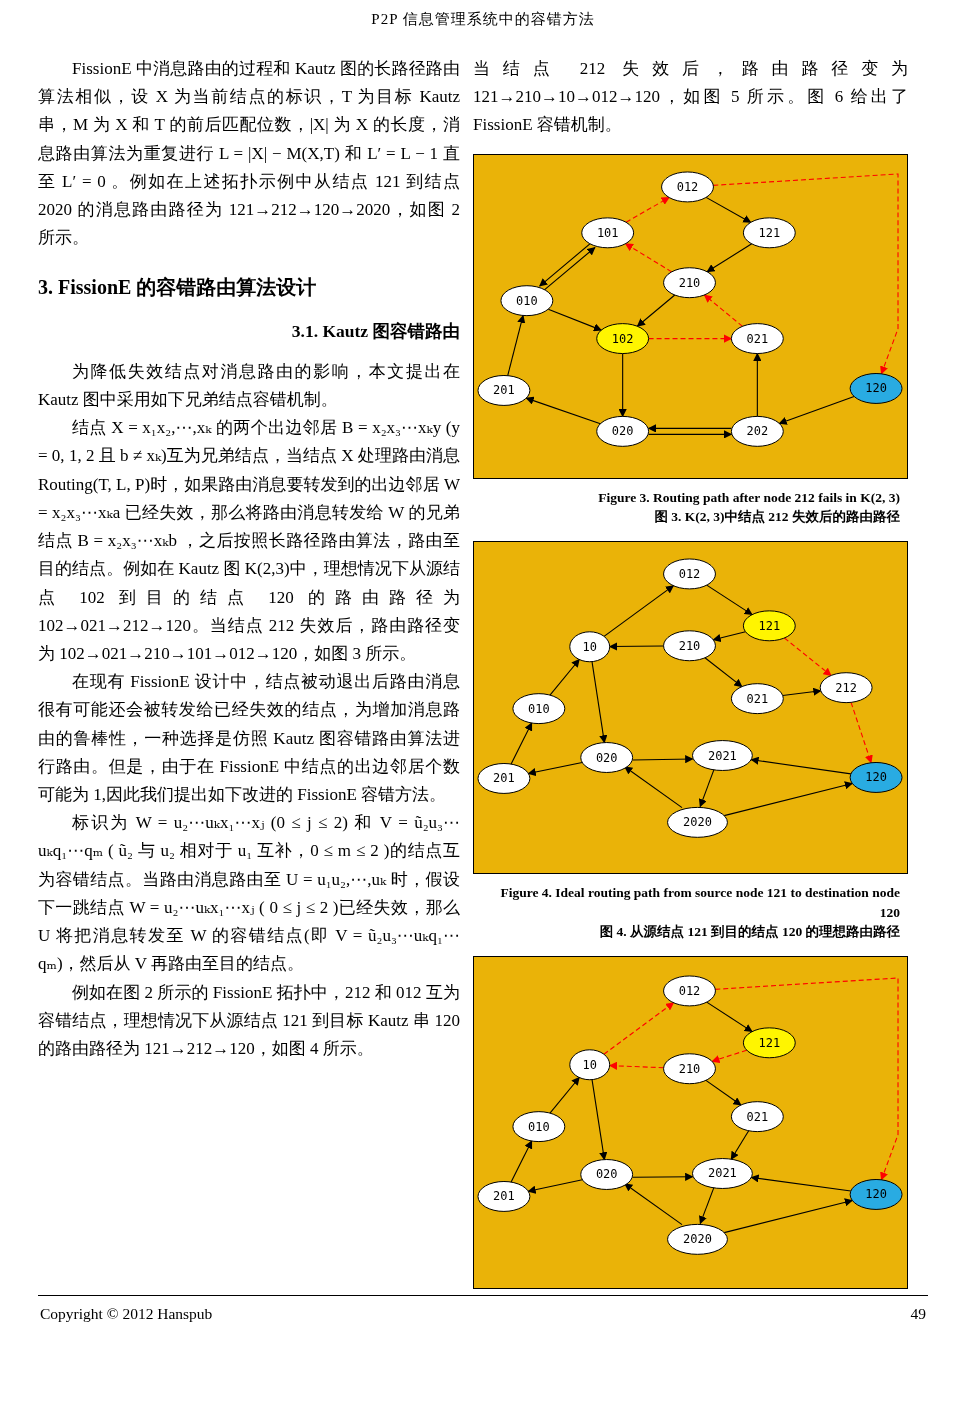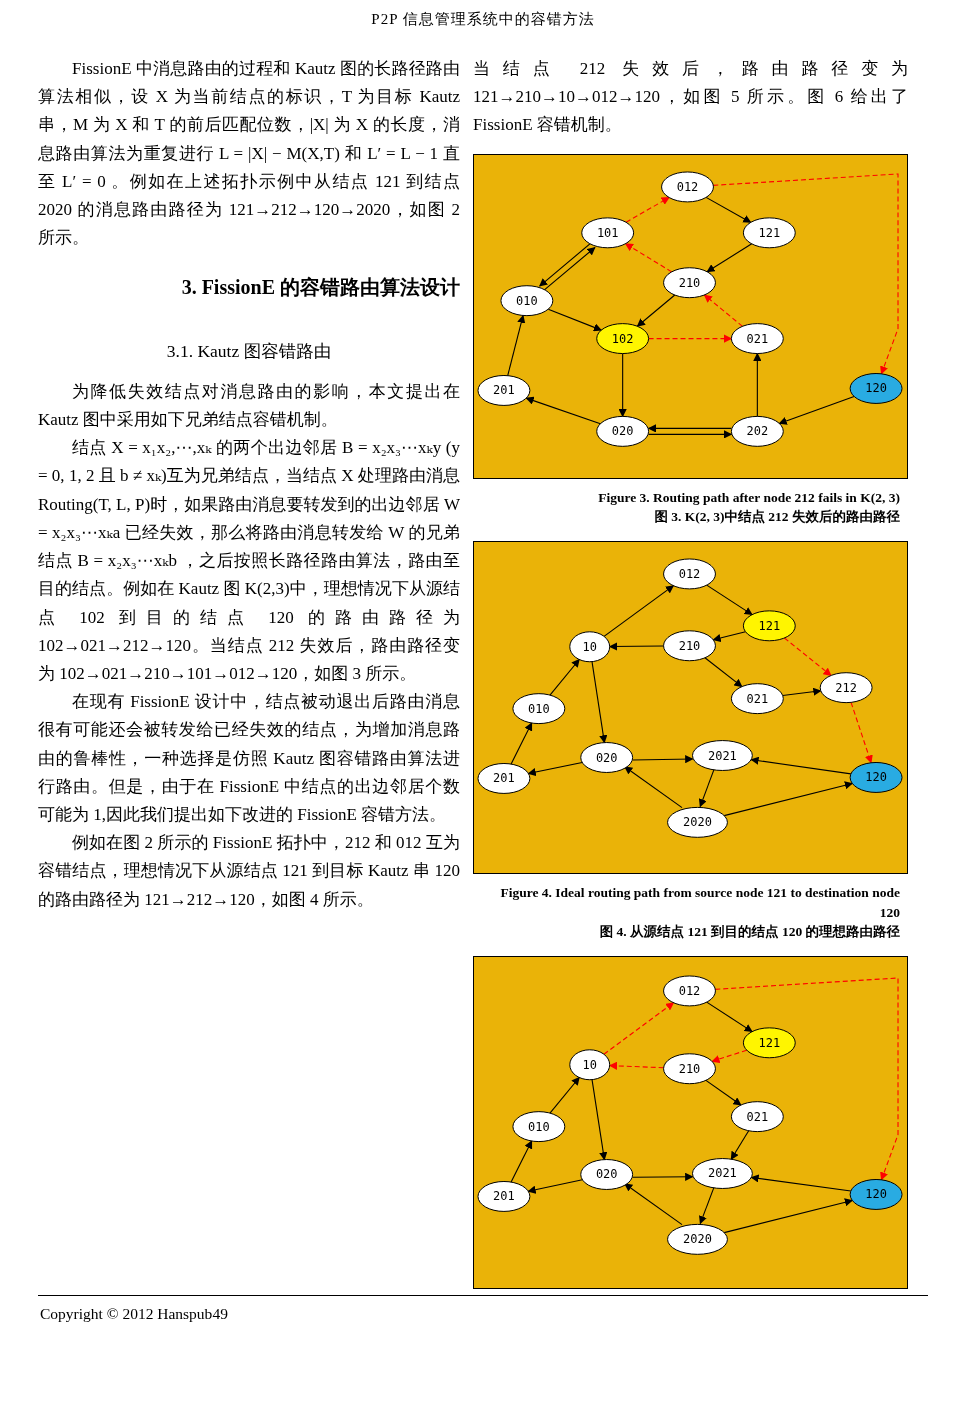--- a/index.html
+++ b/index.html
@@ -9,48 +9,49 @@
     font-family:"Liberation Serif","DejaVu Serif",serif;
     color:#000;
   }
   .page { width:964px; height:990px; padding:8px 36px 0 38px; display:flex; flex-direction:column; }
   .running-title { text-align:center; font-size:15px; letter-spacing:1px; padding-top:2px; margin-bottom:26px; }
   .columns { display:flex; gap:13px; flex:1 1 auto; }
   .col-left  { width:422px; flex:0 0 422px; font-size:17px; line-height:1.66; text-align:justify; }
   .col-right { width:435px; flex:0 0 435px; font-size:17px; line-height:1.66; text-align:justify; }
   p.body { text-indent:2em; }
   p.noindent { text-indent:0; }
-  h2.sec { font-size:20px; font-weight:bold; margin:18px 0 12px; text-align:right; }
-  h3.sub { font-size:17.5px; font-weight:normal; margin:33px 0 12px; text-align:center; }
+  h2.sec { font-size:20px; font-weight:bold; margin:18px 0 12px; text-align:left; }
+  h3.sub { font-size:17.5px; font-weight:bold; margin:13px 0 12px; text-align:right; }
   .figure { margin-top:14px; }
   .figbox { border:1px solid #000; background:#eab308; padding:6px 1px 4px; }
   .figbox svg { display:block; width:100%; height:auto; }
   .figcap { text-align:right; font-weight:bold; font-size:13.5px; line-height:1.45; margin:9px 8px 4px; }
   .figcap .zh { display:block; }
   .footer {
-    flex:0 0 auto; display:flex; justify-content:flex-start; align-items:center;
+    flex:0 0 auto; display:flex; justify-content:space-between; align-items:center;
     border-top:1px solid #000; margin-top:6px; padding:9px 2px 12px; font-size:15.5px;
   }
 </style>
 </head>
 <body>
 
 <div class="page">
 
   <div class="running-title">P2P 信息管理系统中的容错方法</div>
 
   <div class="columns">
 
     <div class="col-left">
       <p class="body">FissionE 中消息路由的过程和 Kautz 图的长路径路由算法相似，设 X 为当前结点的标识，T 为目标 Kautz 串，M 为 X 和 T 的前后匹配位数，|X| 为 X 的长度，消息路由算法为重复进行 L = |X| − M(X,T) 和 L′ = L − 1 直至 L′ = 0 。例如在上述拓扑示例中从结点 121 到结点 2020 的消息路由路径为 121→212→120→2020，如图 2 所示。</p>
       <h2 class="sec">3. FissionE 的容错路由算法设计</h2>
       <h3 class="sub">3.1. Kautz 图容错路由</h3>
       <p class="body">为降低失效结点对消息路由的影响，本文提出在 Kautz 图中采用如下兄弟结点容错机制。</p>
       <p class="body">结点 X = x₁x₂,⋯,xₖ 的两个出边邻居 B = x₂x₃⋯xₖy (y = 0, 1, 2 且 b ≠ xₖ)互为兄弟结点，当结点 X 处理路由消息 Routing(T, L, P)时，如果路由消息要转发到的出边邻居 W = x₂x₃⋯xₖa 已经失效，那么将路由消息转发给 W 的兄弟结点 B = x₂x₃⋯xₖb ，之后按照长路径路由算法，路由至目的结点。例如在 Kautz 图 K(2,3)中，理想情况下从源结点 102 到目的结点 120 的路由路径为 102→021→212→120。当结点 212 失效后，路由路径变为 102→021→210→101→012→120，如图 3 所示。</p>
       <p class="body">在现有 FissionE 设计中，结点被动退出后路由消息很有可能还会被转发给已经失效的结点，为增加消息路由的鲁棒性，一种选择是仿照 Kautz 图容错路由算法进行路由。但是，由于在 FissionE 中结点的出边邻居个数可能为 1,因此我们提出如下改进的 FissionE 容错方法。</p>
+      <p class="body">标识为 W = u₂⋯uₖx₁⋯xⱼ (0 ≤ j ≤ 2) 和 V = ũ₂u₃⋯uₖq₁⋯qₘ ( ũ₂ 与 u₂ 相对于 u₁ 互补，0 ≤ m ≤ 2 )的结点互为容错结点。当路由消息路由至 U = u₁u₂,⋯,uₖ 时，假设下一跳结点 W = u₂⋯uₖx₁⋯xⱼ ( 0 ≤ j ≤ 2 )已经失效，那么 U 将把消息转发至 W 的容错结点(即 V = ũ₂u₃⋯uₖq₁⋯qₘ)，然后从 V 再路由至目的结点。</p>
       <p class="body">例如在图 2 所示的 FissionE 拓扑中，212 和 012 互为容错结点，理想情况下从源结点 121 到目标 Kautz 串 120 的路由路径为 121→212→120，如图 4 所示。</p>
     </div>
 
     <div class="col-right">
       <p class="noindent">当结点 212 失效后，路由路径变为 121→210→10→012→120，如图 5 所示。图 6 给出了 FissionE 容错机制。</p>
 
       <div class="figure">
         <div class="figbox">
           <svg viewBox="0 0 432 314">
               <defs>

